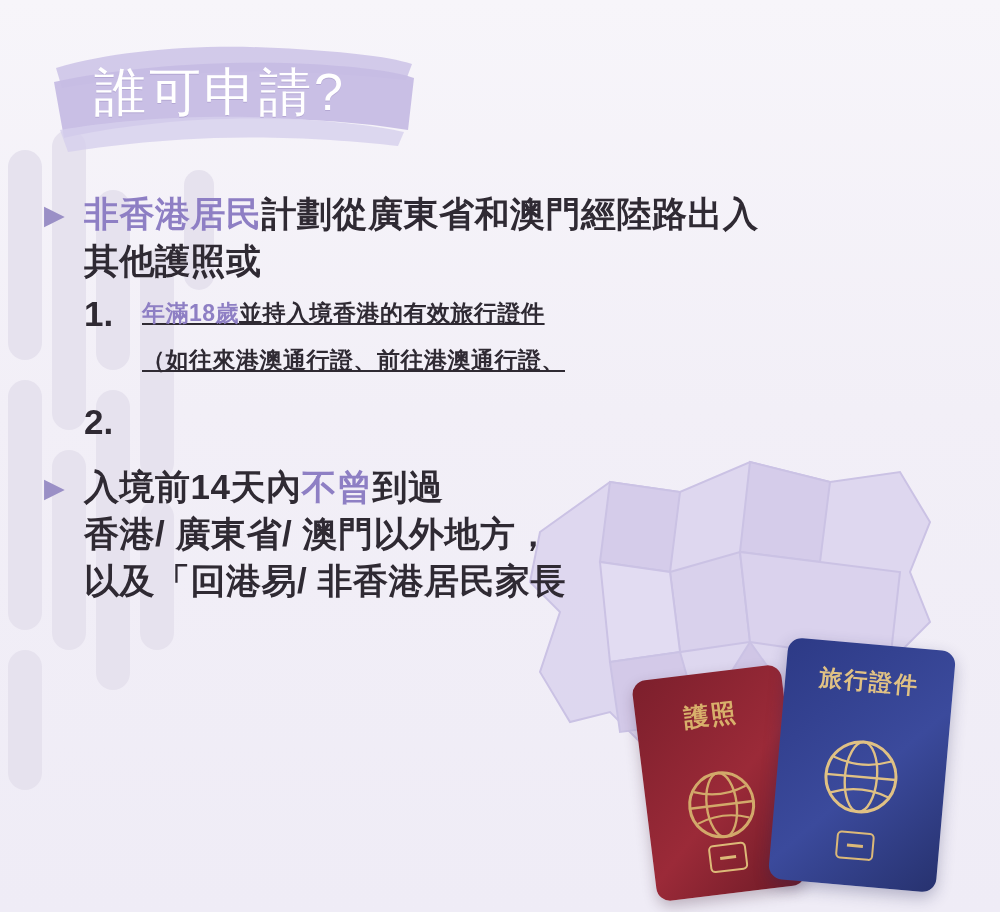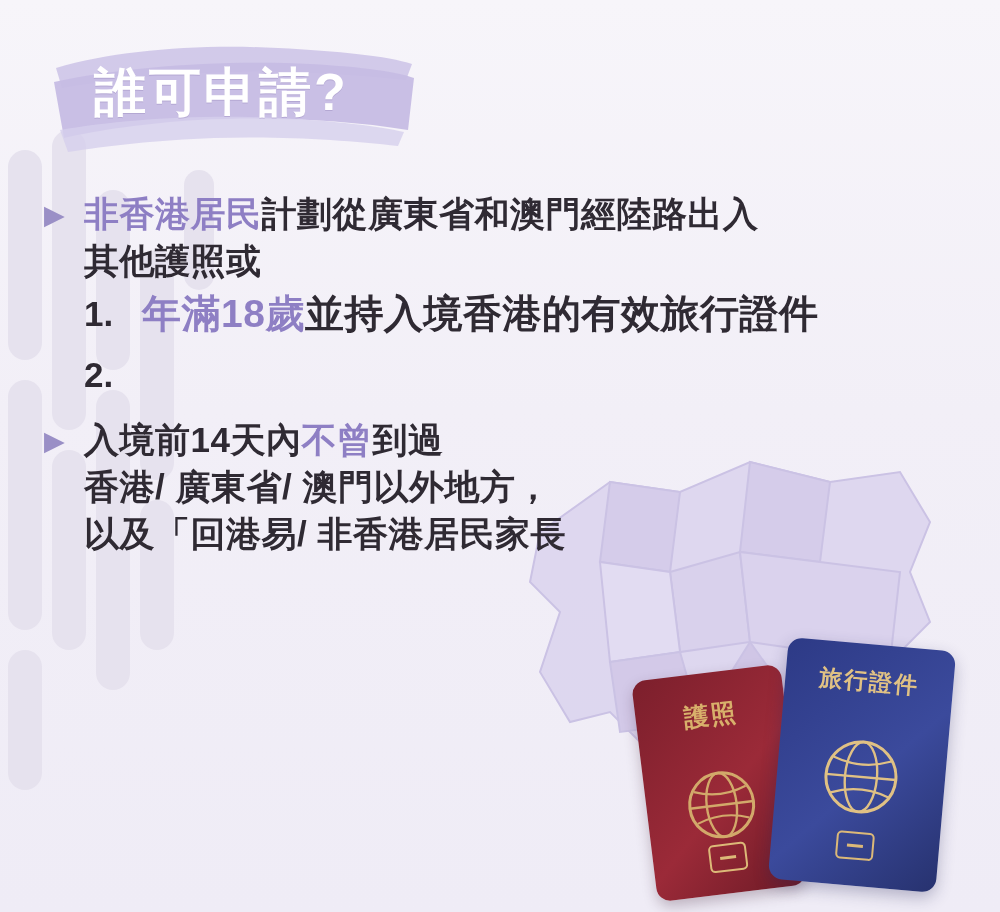--- a/index.html
+++ b/index.html
@@ -58,21 +58,21 @@
   .brush-svg {
     position: absolute;
     left: 0;
     top: 0;
   }
   .title-text {
     position: absolute;
     left: 46px;
     top: 26px;
     font-size: 52px;
-    font-weight: bold;
+    font-weight: normal;
     color: #ffffff;
     letter-spacing: 3px;
     line-height: 64px;
     white-space: nowrap;
     text-shadow: 0 1px 0 rgba(120,100,160,.25);
   }
 
   
   .content {
     position: absolute;
@@ -118,25 +118,26 @@
   }
   .num {
     flex: 0 0 auto;
     width: 58px;
     font-size: 35px;
     font-weight: bold;
     line-height: 47px;
     color: #2f2a33;
   }
   .num-body {
-    font-size: 39px;
+    font-size: 23px;
     font-weight: bold;
     line-height: 47px;
     color: #2f2a33;
     letter-spacing: 0.5px;
+    text-decoration: underline;
   }
   .indent-line {
     display: block;
   }
   .last-block {
     margin-top: 18px;
   }
 
   
   .passports {
@@ -275,20 +276,21 @@
           <span class="indent-line">其他護照或</span>
         </div>
       </div>
 
       <div class="num-list">
 
         <div class="num-item">
           <div class="num">1.</div>
           <div class="num-body">
             <span class="hl">年滿18歲</span><span>並持入境香港的有效旅行證件</span>
+            <span class="indent-line">（如往來港澳通行證、前往港澳通行證、</span>
           </div>
         </div>
 
         <div class="num-item">
           <div class="num">2.</div>
         </div>
 
       </div>
     </div>
 

